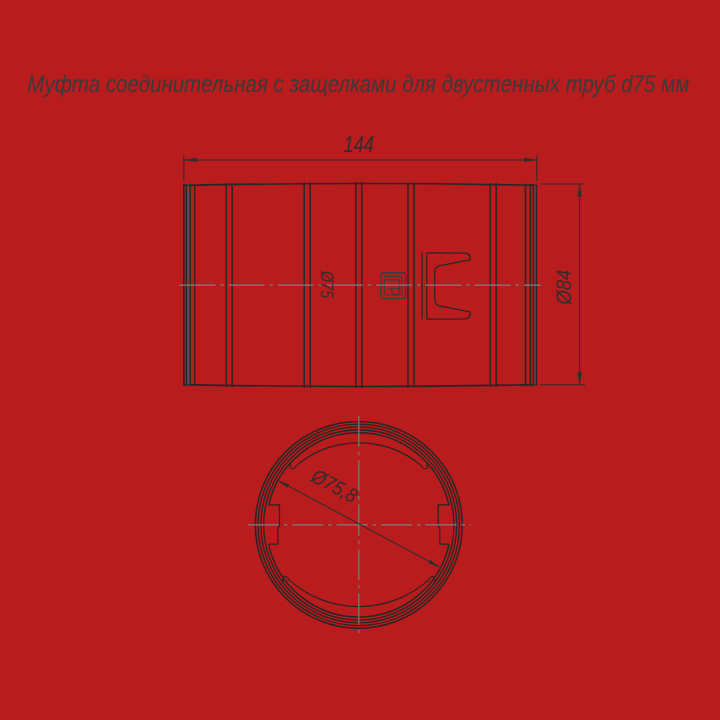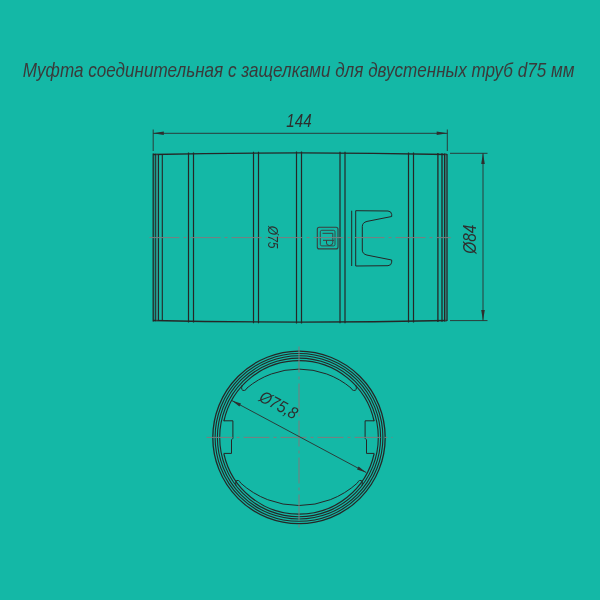--- a/index.html
+++ b/index.html
@@ -1,16 +1,16 @@
 <!DOCTYPE html>
 <html><head>
 <meta charset="utf-8">
 <style>
   html,body{margin:0;padding:0;background:#ffffff;}
-  .page{width:600px;height:600px;position:relative;background:#14b8a6;overflow:hidden;}
+  .page{width:600px;height:600px;position:relative;background:#b91c1c;overflow:hidden;}
   svg{position:absolute;left:0;top:0;}
   text{font-family:"Liberation Sans",sans-serif;font-style:italic;}
 </style>
 </head>
 <body>
 <div class="page">
 <svg width="600" height="600" viewBox="0 0 600 600">
 
   <text x="298.5" y="77" font-size="20" fill="#3a3a3a" text-anchor="middle" transform="translate(298.5 0) scale(0.855 1) translate(-298.5 0)">Муфта соединительная с защелками для двустенных труб d75 мм</text>
 

